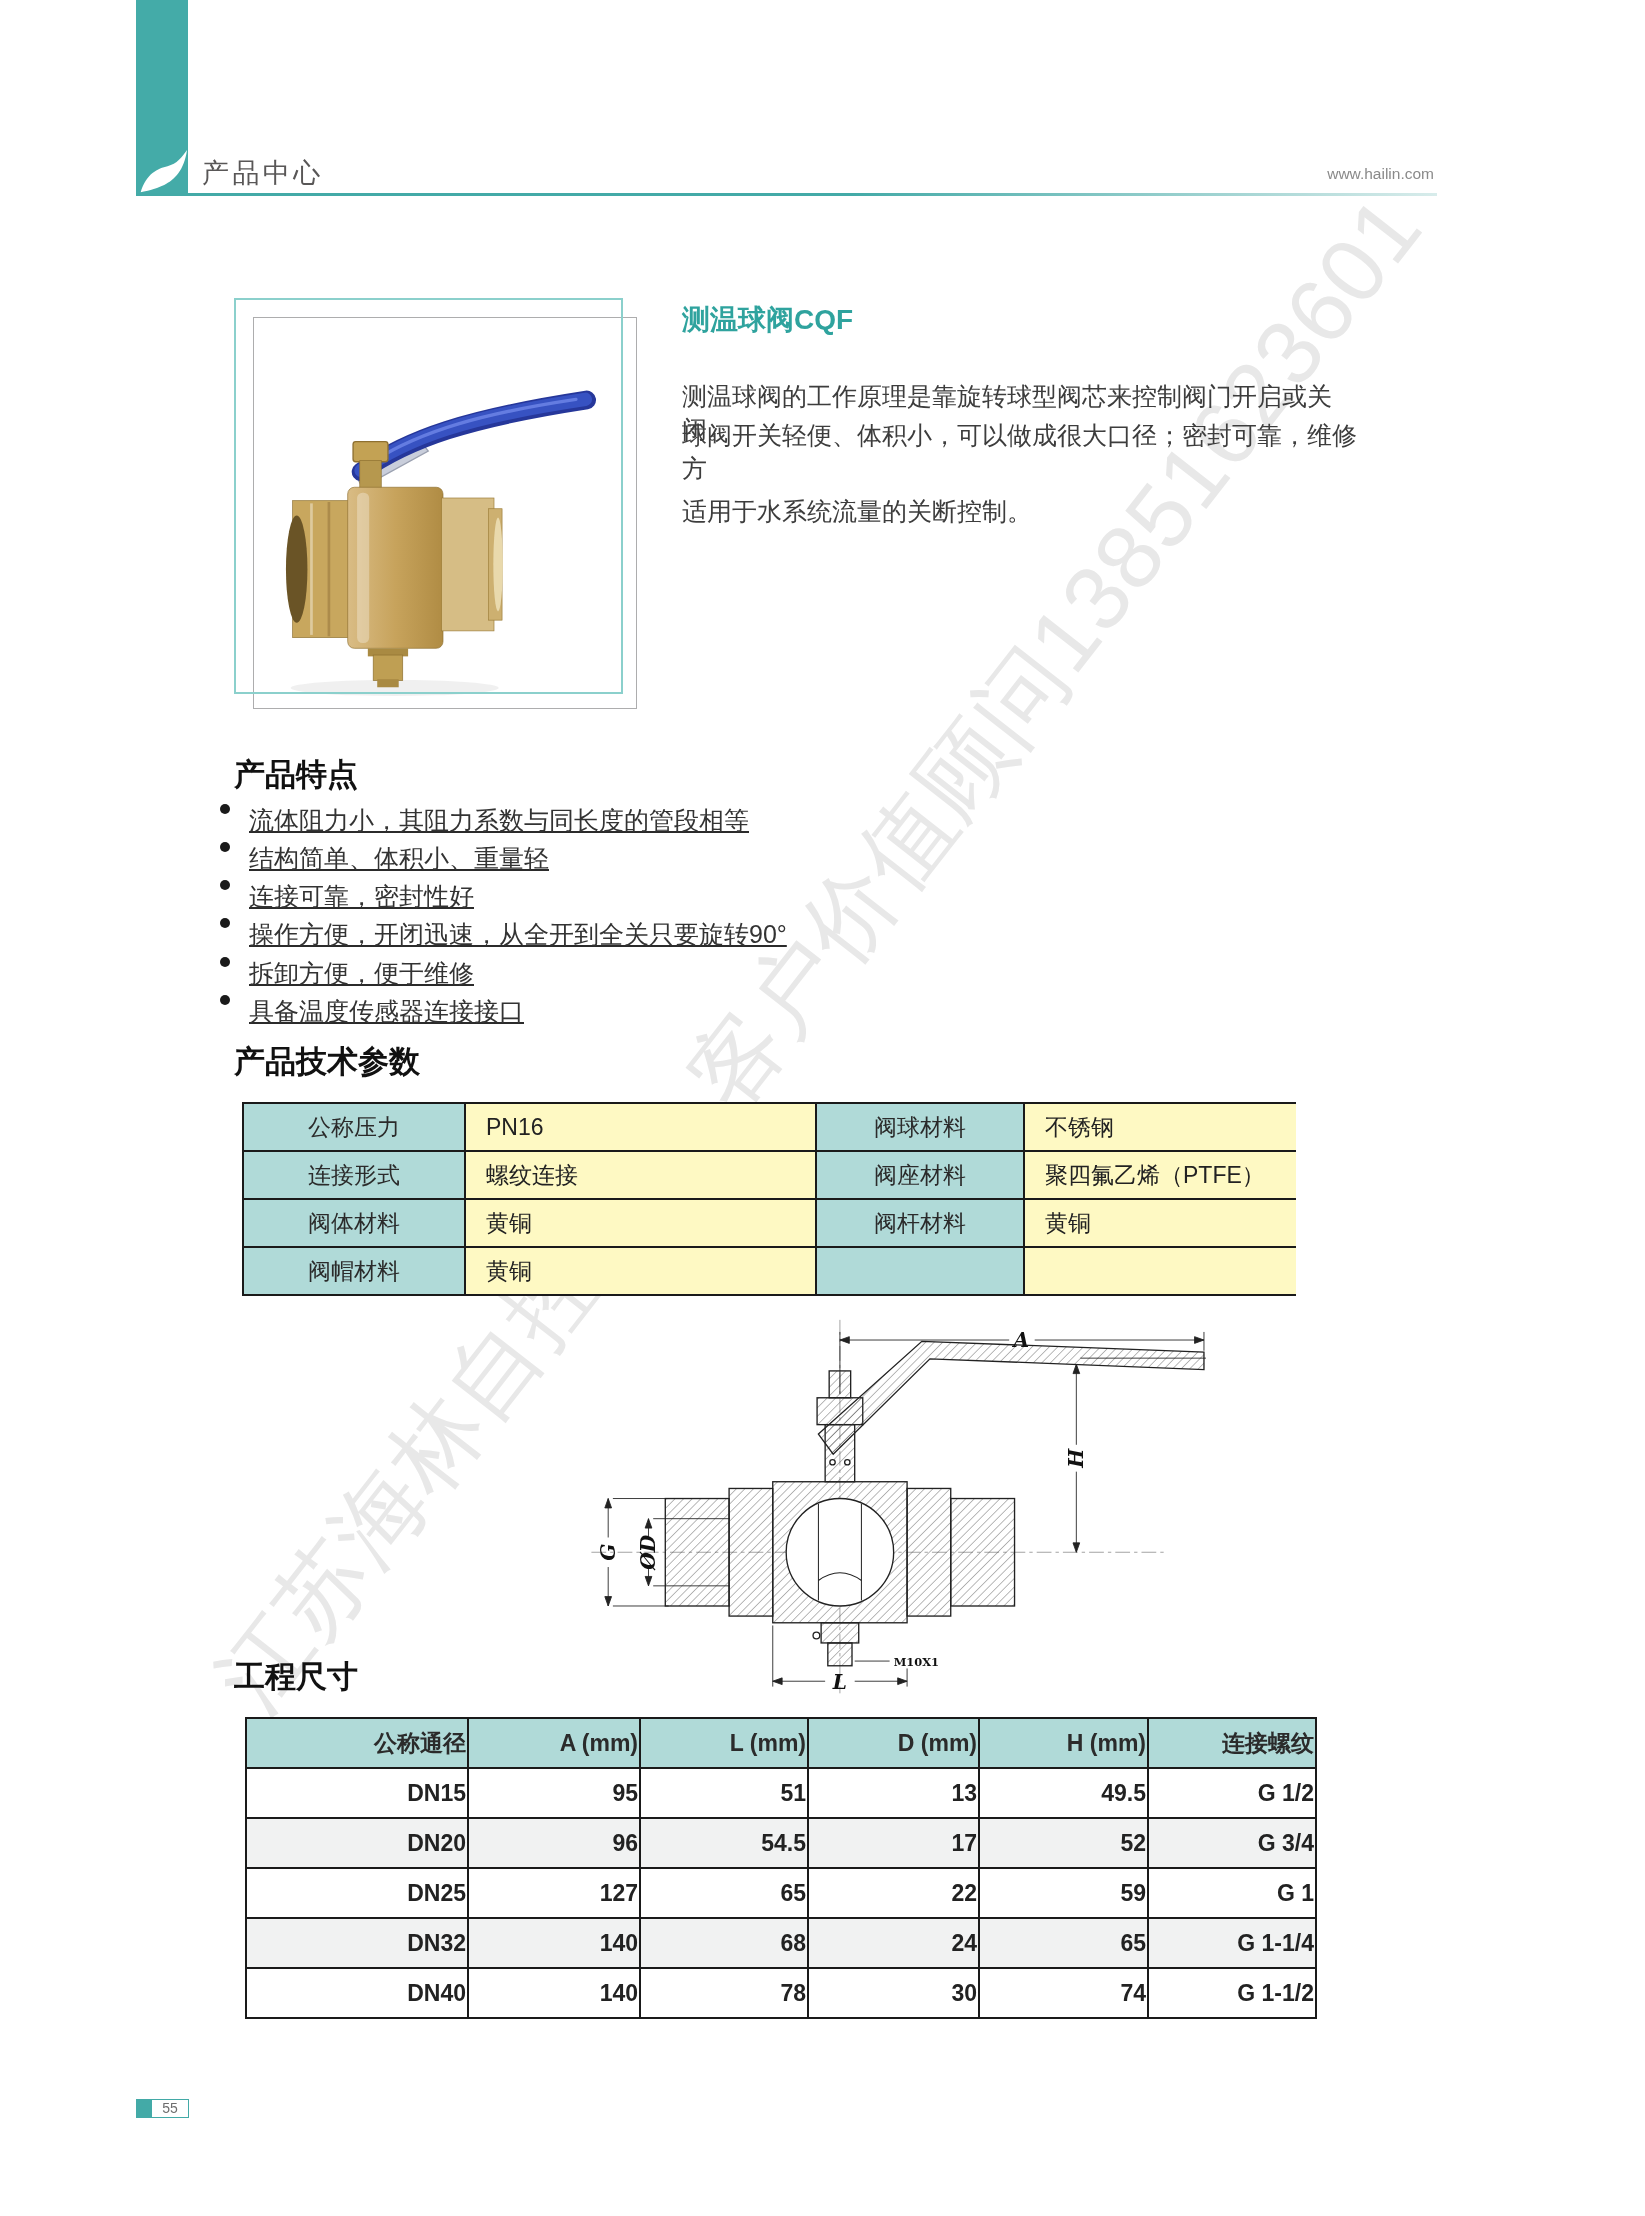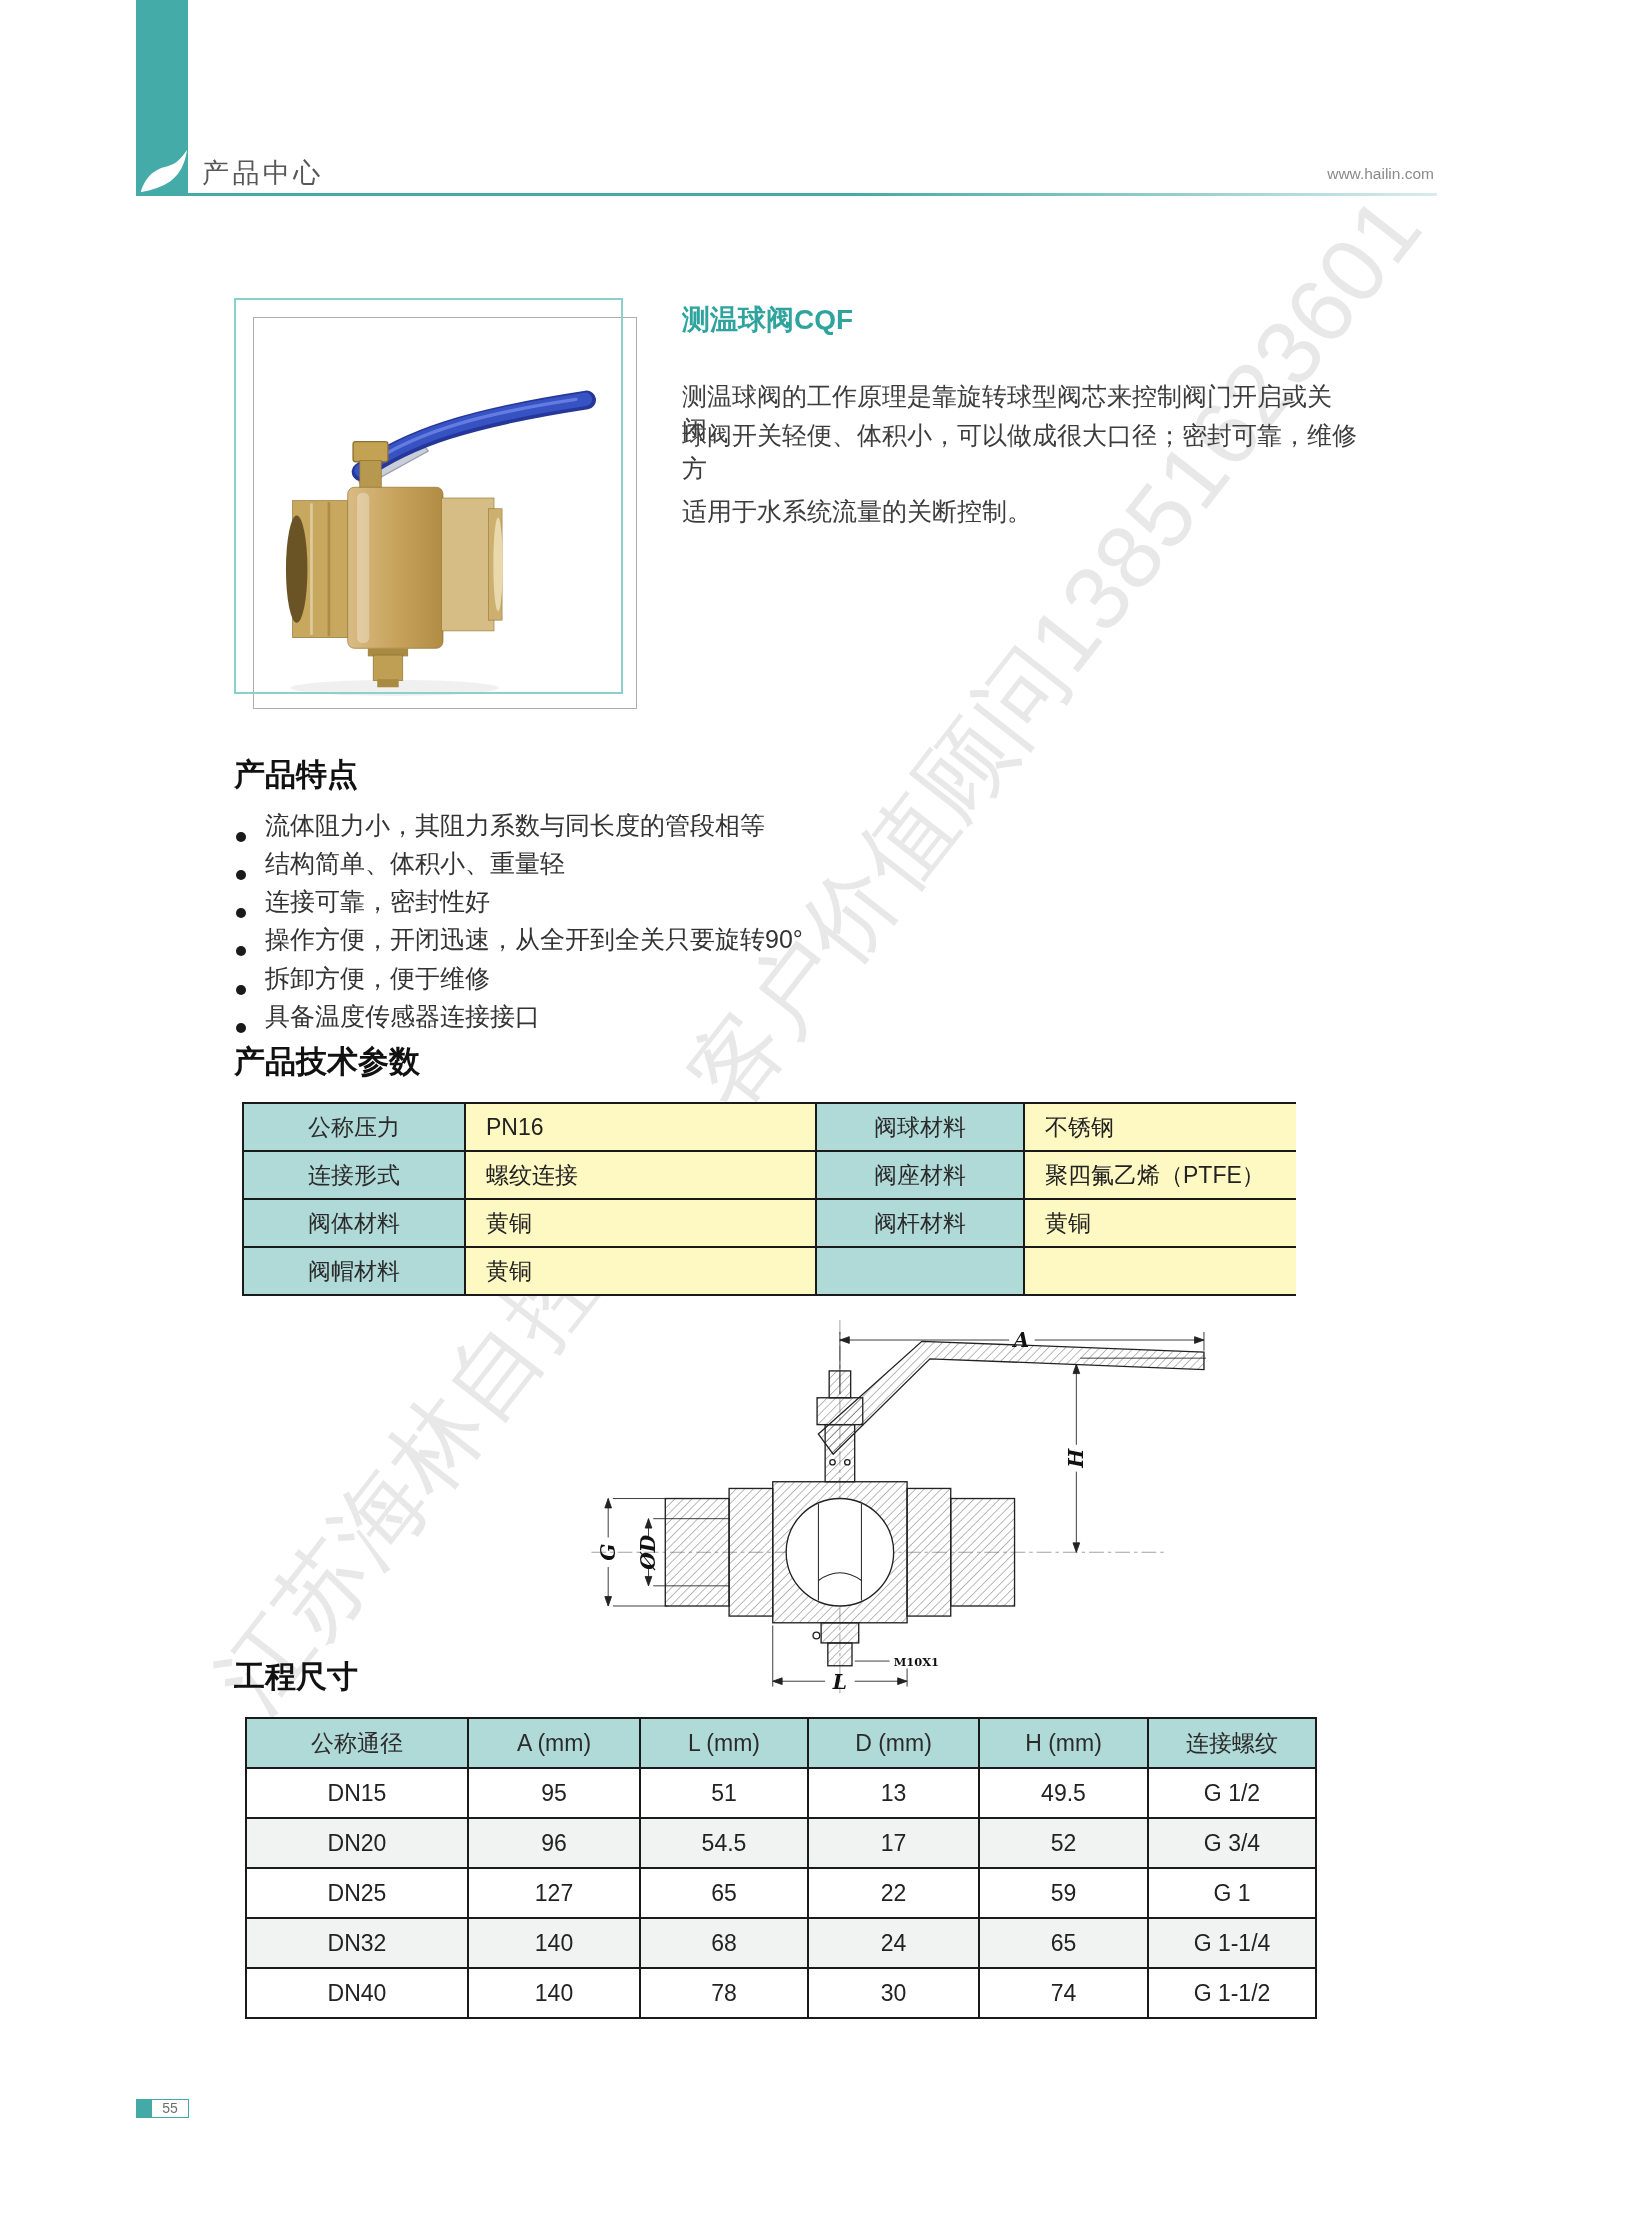--- a/index.html
+++ b/index.html
@@ -29,38 +29,38 @@
   .valve-photo{left:267px;top:349px;width:352px;height:349px;}
 
   
   .product-title{left:682px;top:301px;font-size:28px;font-weight:bold;color:#2FA39E;margin:0;}
   .desc-line{left:682px;width:679px;font-size:25px;color:#3d3d3d;}
 
   
   .sec-heading{left:234px;font-size:31px;font-weight:bold;color:#111;margin:0;}
 
   
-  .feature-item{left:236px;width:941px;height:38px;display:flex;align-items:flex-end;}
+  .feature-item{left:220px;width:941px;height:38px;display:flex;align-items:flex-start;text-decoration:underline;}
   .bullet-dot{width:10px;height:10px;border-radius:50%;background:#1a1a1a;margin-right:19px;flex:0 0 auto;}
   .feature-text{font-size:25px;color:#333;}
 
   
   table.spec{left:242px;top:1102px;width:1053px;border-collapse:collapse;table-layout:fixed;
              position:absolute;z-index:2;font-size:23px;padding-left:36px;}
   table.spec td{height:44px;border-top:2px solid #1a1a1a;vertical-align:middle;background:#fef9c3;}
   table.spec tr:last-child td{border-bottom:2px solid #1a1a1a;}
   table.spec td.lbl{background:#B0DAD8;border-left:2px solid #1a1a1a;border-right:2px solid #1a1a1a;
                     text-align:center;color:#2b2b2b;}
   table.spec td.val{text-align:left;padding-left:20px;color:#222;}
 
   
   table.dims{left:245px;top:1717px;width:1070px;border-collapse:collapse;table-layout:fixed;
              position:absolute;z-index:2;font-size:23px;}
-  table.dims td,table.dims th{height:46px;border:2px solid #1a1a1a;text-align:center;
-                              vertical-align:middle;font-weight:normal;background:#fff;color:#222;}
+  table.dims td,table.dims th{height:46px;border:2px solid #1a1a1a;text-align:right;
+                              vertical-align:middle;font-weight:bold;background:#fff;color:#222;}
   table.dims th{background:#B0DAD8;color:#2b2b2b;}
   table.dims tr.alt td{background:#F1F2F2;}
 
   
   .tech-drawing{left:504px;top:1293px;width:739px;height:403px;}
   .dim-label{font-family:"DejaVu Serif",serif;font-style:italic;font-weight:bold;font-size:30px;fill:#111;}
   .thread-label{font-family:"DejaVu Serif",serif;font-weight:bold;font-size:17px;fill:#111;}
 
   
   .page-badge{left:136px;top:2099px;width:53px;height:19px;border:1.3px solid #43AAA7;

